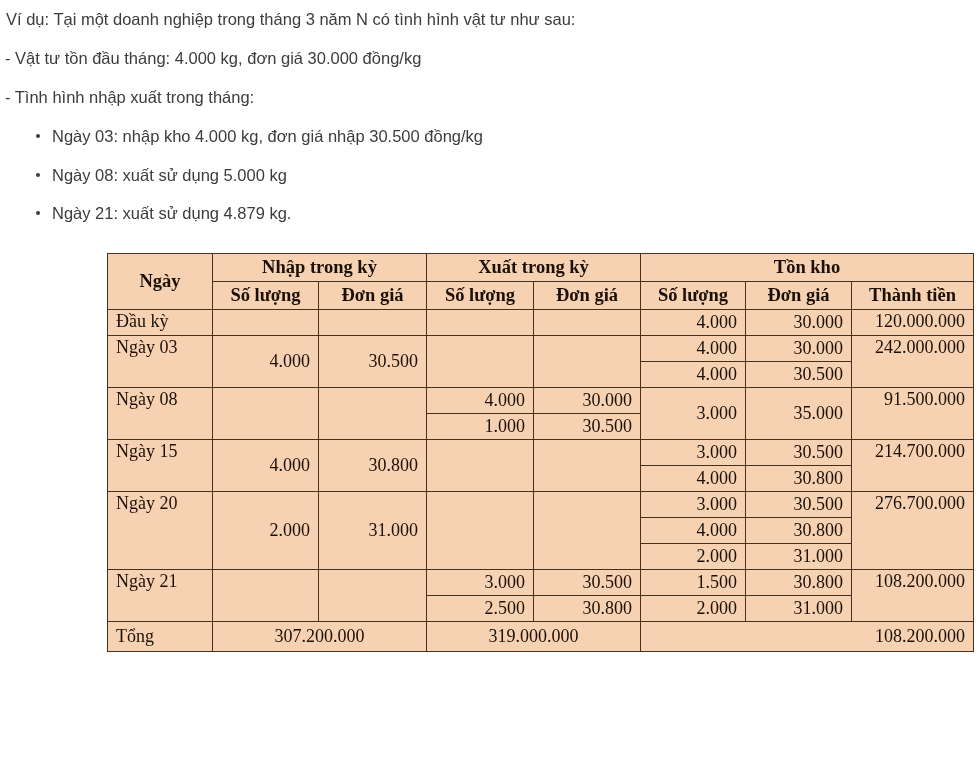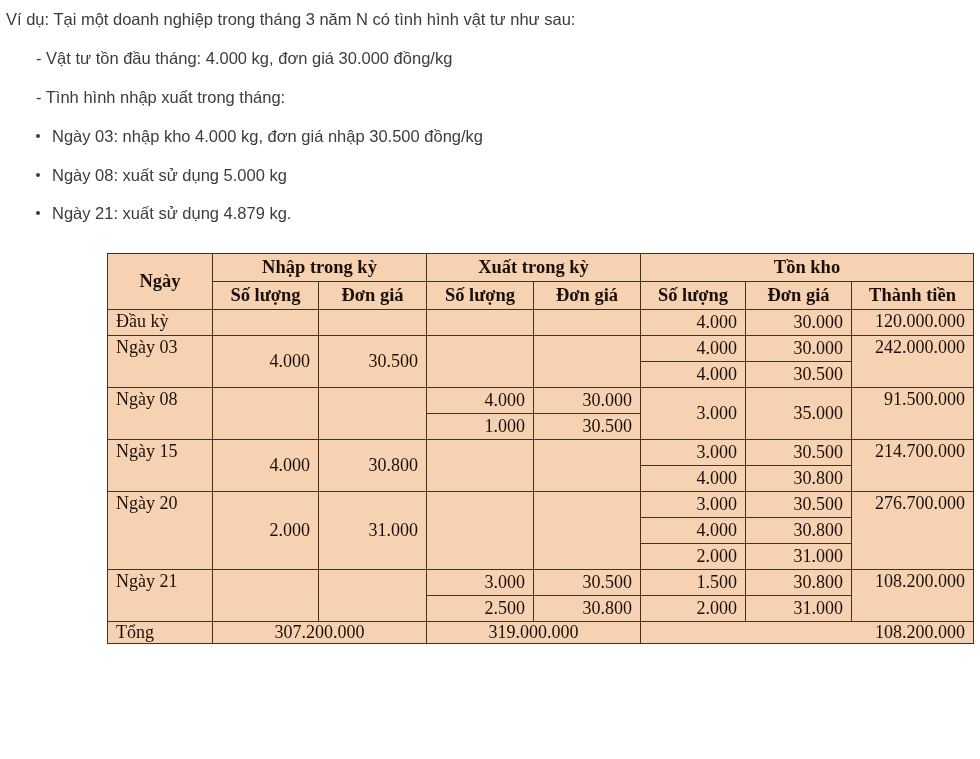--- a/index.html
+++ b/index.html
@@ -20,21 +20,21 @@
     color: #3c3c3c;
   }
   .prose p.line {
     margin: 0;
     font-size: 16.5px;
     line-height: 39px;
     color: #3c3c3c;
     white-space: nowrap;
   }
   .prose p.line.first { padding-left: 6px; }
-  .prose p.line.dash  { padding-left: 24px; margin-left: 12px; }
+  .prose p.line.dash  { padding-left: 5px; }
 
   ul.bullets {
     margin: 0;
     padding: 0;
     list-style: none;
   }
   ul.bullets li {
     position: relative;
     margin: 0;
     padding-left: 52px;
@@ -101,21 +101,21 @@
     text-align: right;
     vertical-align: middle;
   }
   table.inv td.blank { }
   table.inv td.money {
     text-align: right;
     vertical-align: top;
     padding-top: 1px;
   }
   table.inv tr.total td {
-    height: 22px;
+    height: 30px;
     vertical-align: middle;
   }
   table.inv tr.total td.lbl { padding-top: 0; }
   table.inv tr.total td.ctr { text-align: center; }
   table.inv tr.total td.rgt { text-align: right; }
 </style>
 </head>
 <body>
 
 <div class="prose">

